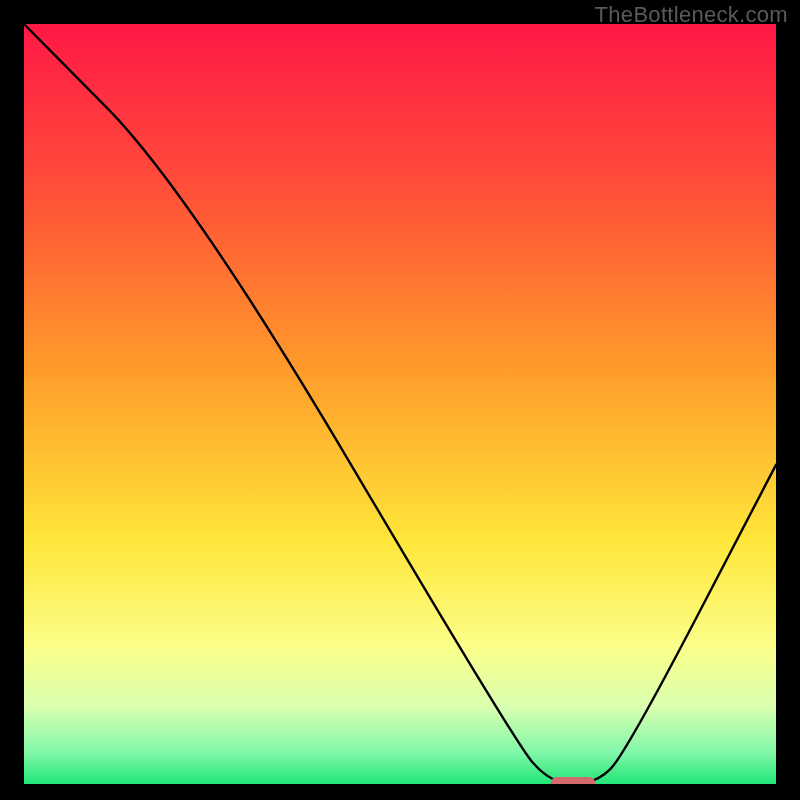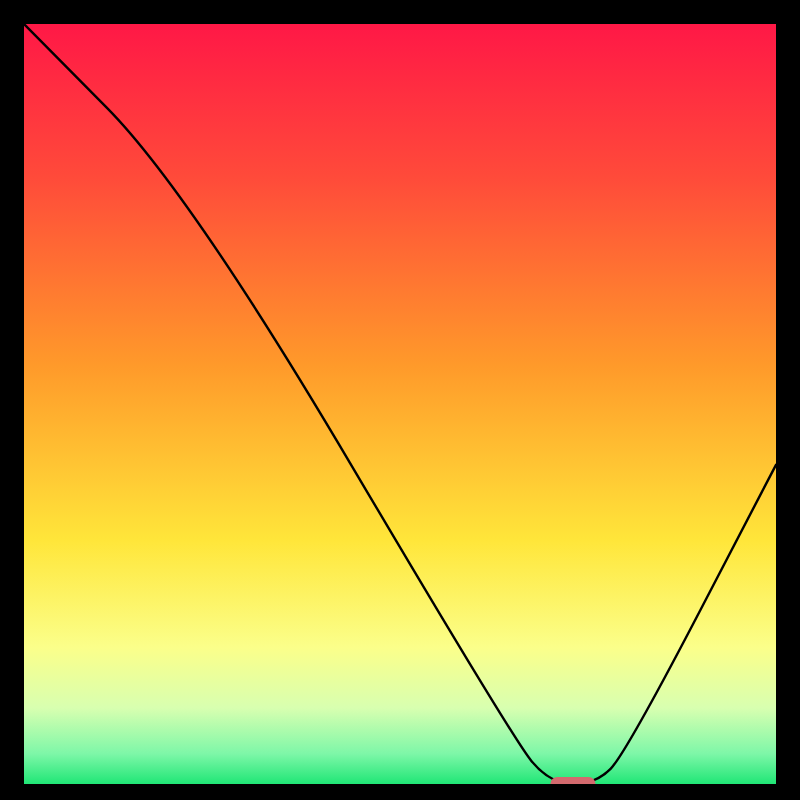--- a/index.html
+++ b/index.html
@@ -29,20 +29,21 @@
     position: absolute;
     top: 24px;
     left: 24px;
   }
 </style>
 </head>
 <body>
 
 <div class="frame">
 
+  <div class="watermark">TheBottleneck.com</div>
 
   <svg width="752" height="760" viewBox="0 0 752 760">
     <defs>
       <linearGradient id="bg-grad" x1="0" y1="0" x2="0" y2="1">
         <stop offset="0%" stop-color="#ff1846"></stop>
         <stop offset="20%" stop-color="#ff4a3a"></stop>
         <stop offset="45%" stop-color="#ff9a2a"></stop>
         <stop offset="68%" stop-color="#ffe63a"></stop>
         <stop offset="82%" stop-color="#fbff8a"></stop>
         <stop offset="90%" stop-color="#d8ffb0"></stop>

